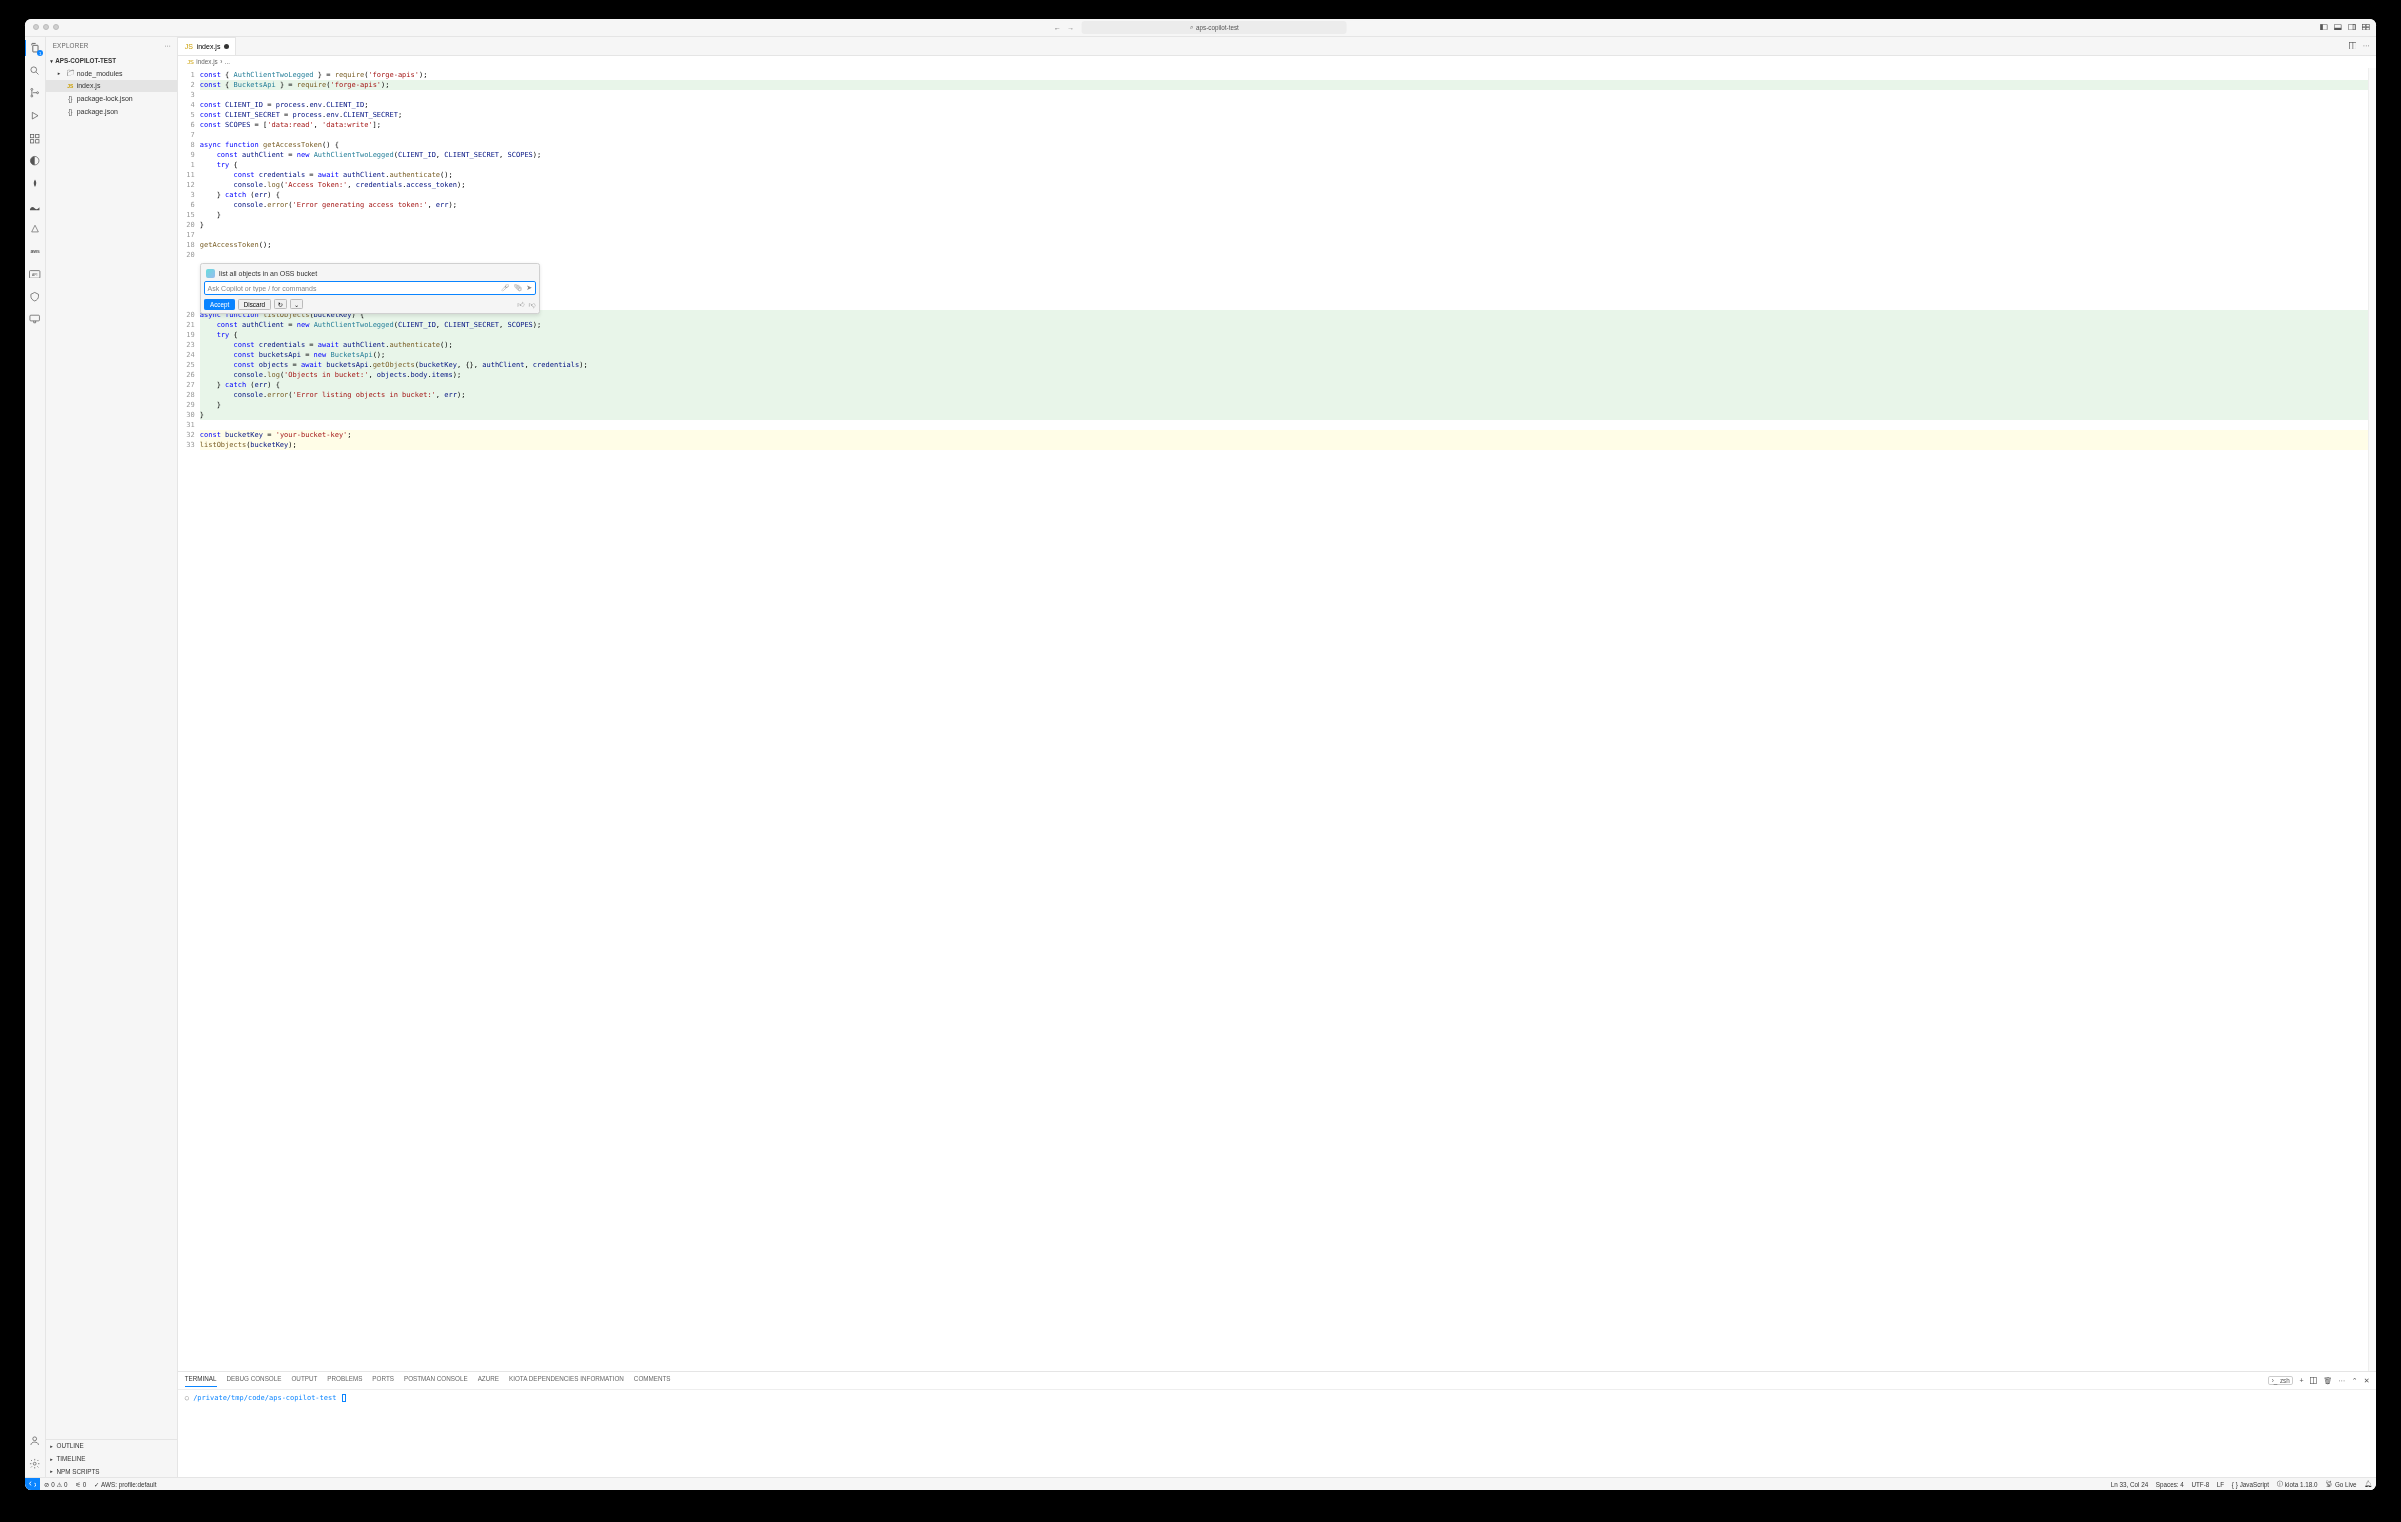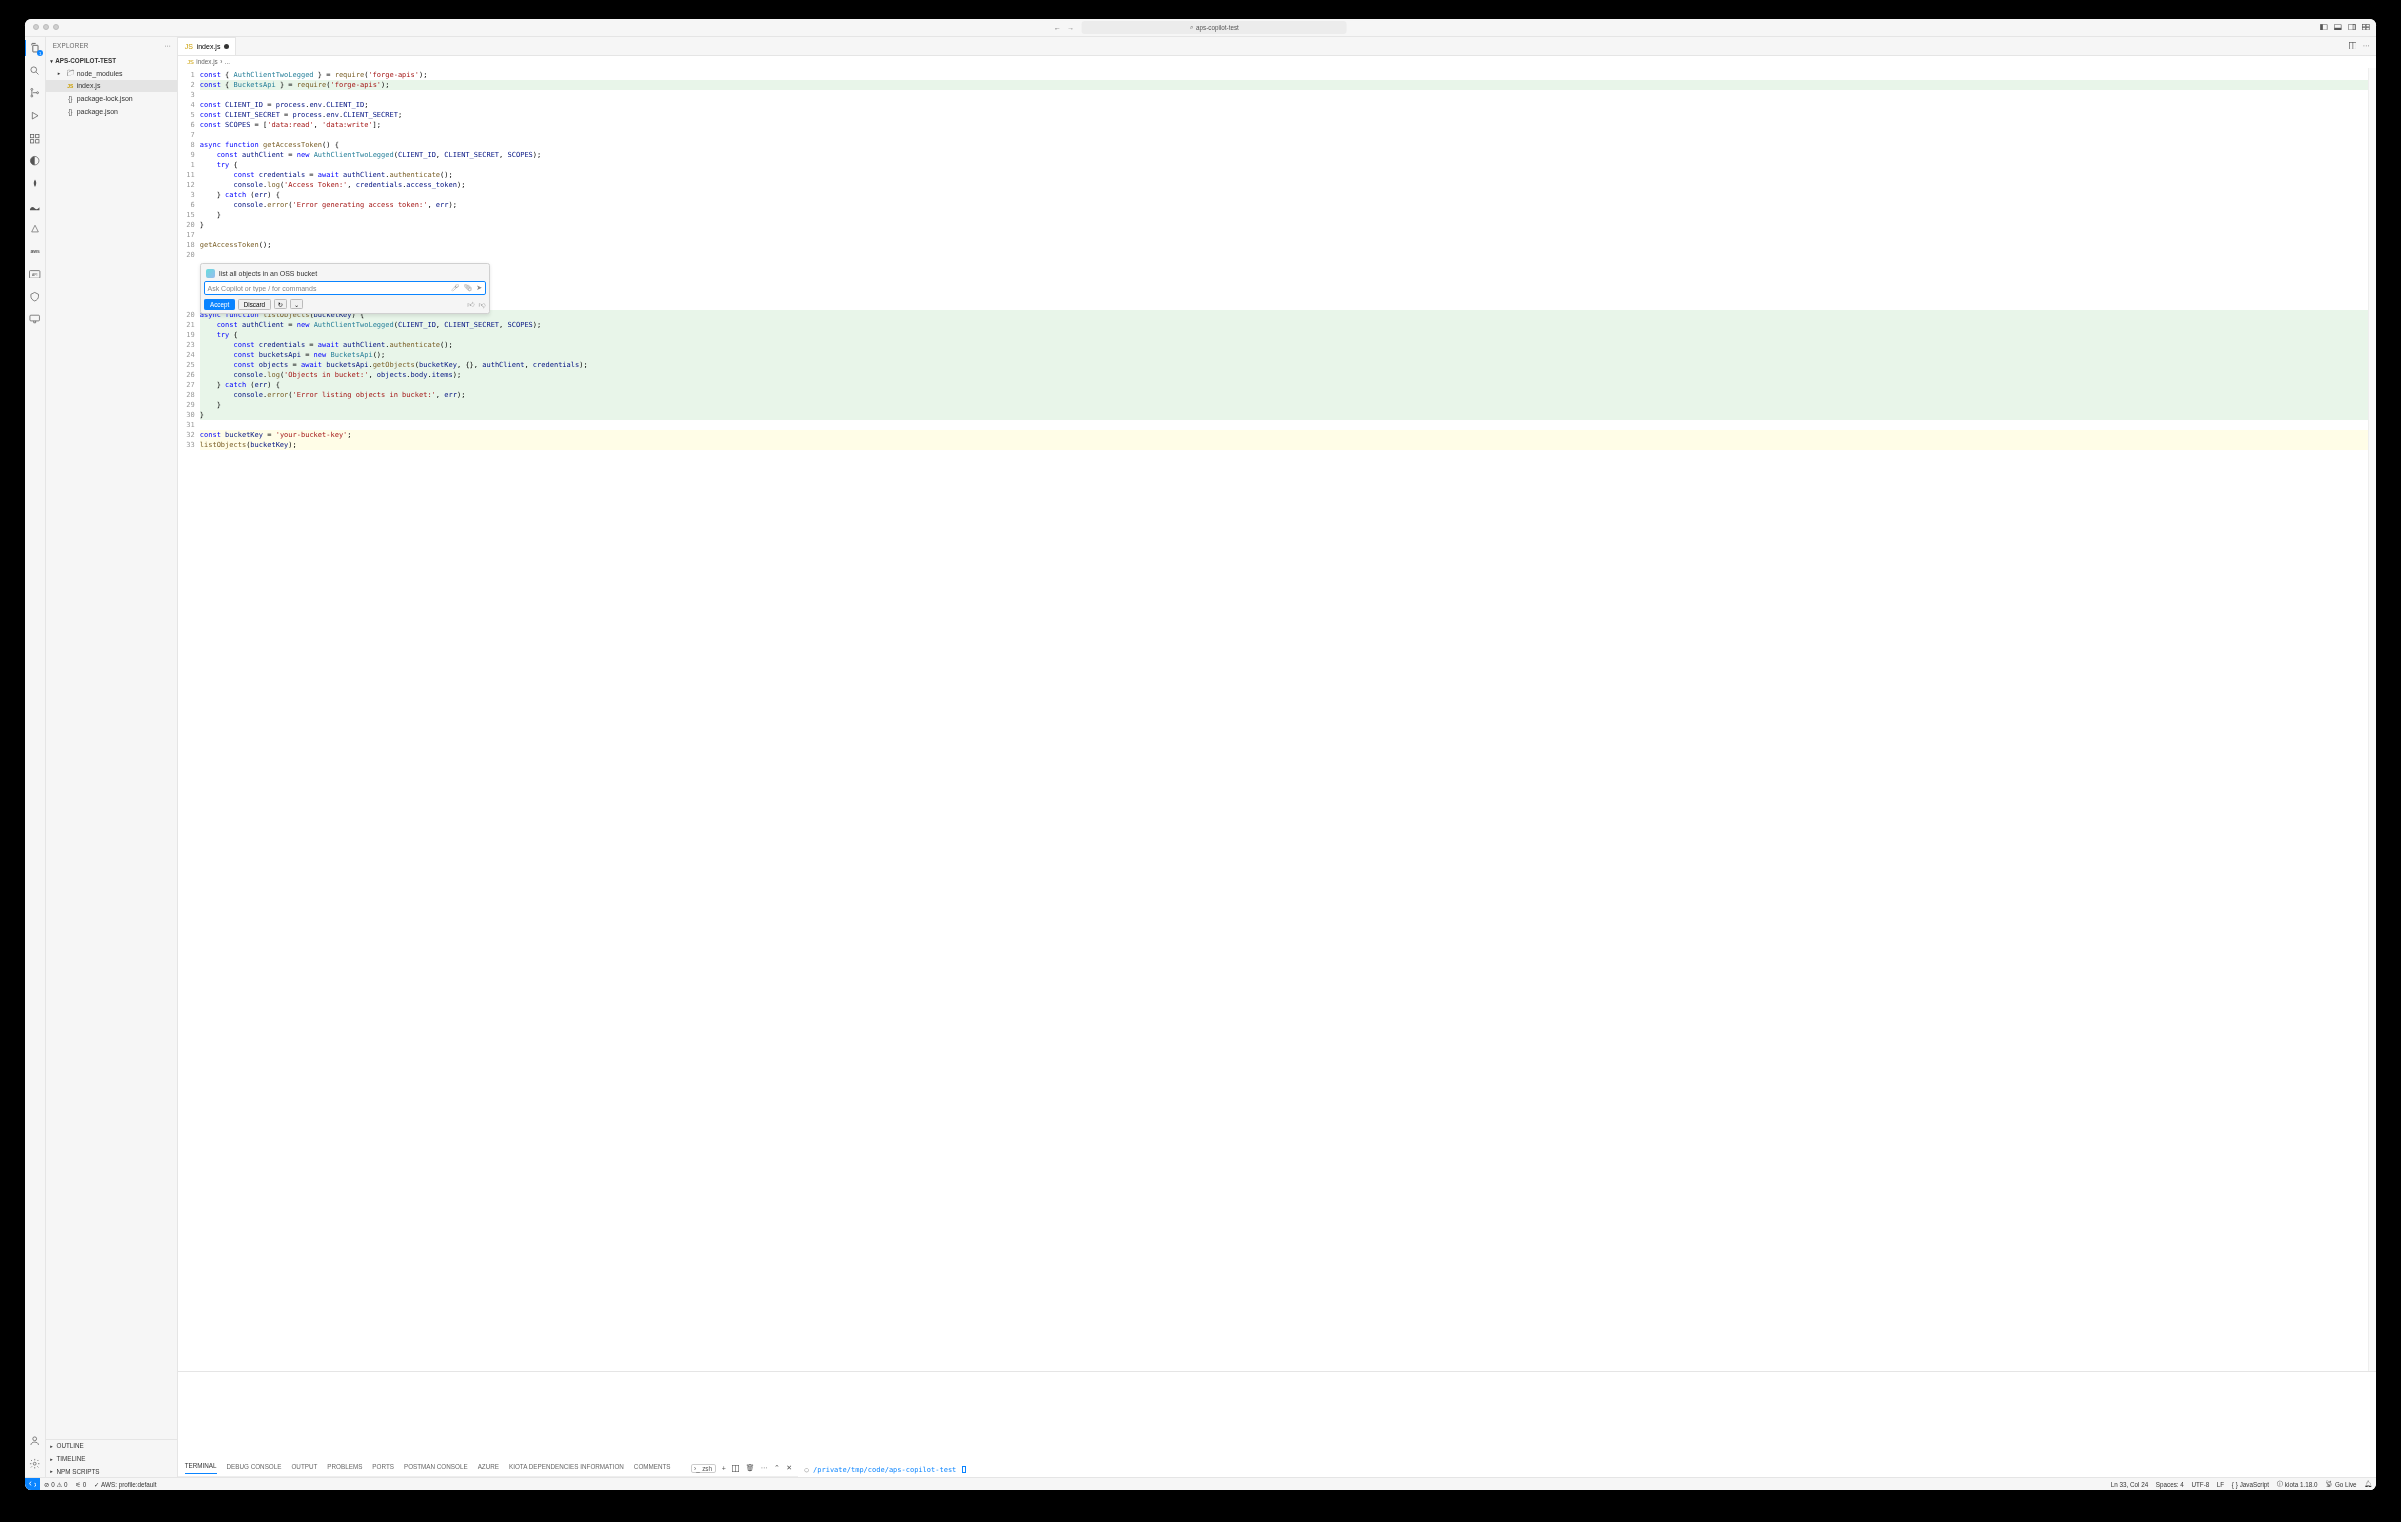--- a/index.html
+++ b/index.html
@@ -62,21 +62,21 @@
   .hl-sel { background: #fffde7; display: inline-block; min-width: 100%; }
   .kw { color: #0000ff; }
   .fn { color: #795e26; }
   .cls { color: #267f99; }
   .str { color: #a31515; }
   .var { color: #001080; }
   .param { color: #001080; }
   
   .copilot {
     position: absolute; left: 21.4px; top: 195px;
-    width: 290px;
+    width: 340px;
     background: #f5f5f5;
     border: 0.6px solid #d0d0d0;
     border-radius: 2.5px;
     box-shadow: 0 1.3px 3.8px rgba(0,0,0,.1);
     padding: 3.2px;
     font-family: -apple-system, Arial, sans-serif;
   }
   .cp-row1 { display: flex; align-items: center; gap: 3.8px; padding: 1.3px 2.5px 3.8px 2.5px; font-size: 7px; color: #333; }
   .cp-ava { width: 8.8px; height: 8.8px; border-radius: 1.9px; background: linear-gradient(135deg,#6dd,#9be); }
   .cp-input-wrap { border: 0.6px solid #0a84ff; border-radius: 1.9px; background: #fff; height: 14px; display: flex; align-items: center; padding: 0 2.5px; }
@@ -84,21 +84,21 @@
   .cp-input::placeholder { color: #888; }
   .cp-icons { display: flex; gap: 3.8px; color: #888; font-size: 7px; }
   .cp-row3 { display: flex; align-items: center; gap: 2.5px; padding-top: 3.2px; }
   .cp-btn { font-size: 6.3px; padding: 1.3px 5px; border-radius: 1.3px; border: 0.6px solid #bbb; background: #f0f0f0; cursor: pointer; }
   .cp-btn.primary { background: #0a84ff; color: #fff; border-color: #0a84ff; }
   .cp-small { font-size: 6.3px; padding: 0.6px 3.2px; border: 0.6px solid #bbb; border-radius: 1.3px; background: #f0f0f0; cursor: pointer; }
   .cp-right { margin-left: auto; display: flex; gap: 3.8px; color: #888; font-size: 7px; }
   
   .minimap { position: absolute; right: 0; top: 0; width: 7.6px; height: 100%; background: #fafafa; border-left: 0.6px solid #eee; }
   
-  .panel { height: 106px; border-top: 0.6px solid #e5e5e5; background: #fff; display: flex; flex-direction: row; align-items: flex-end; }
+  .panel { height: 106px; border-top: 0.6px solid #e5e5e5; background: #fff; display: flex; flex-direction: column; }
   .ptabs { height: 17.7px; display: flex; align-items: center; padding: 0 6.3px; gap: 10px; font-size: 6.3px; color: #666; border-bottom: 0.6px solid #eee; }
   .ptab { cursor: pointer; padding-bottom: 3.8px; }
   .ptab.active { color: #333; border-bottom: 0.6px solid #0a84ff; }
   .ptabs .pspacer { flex: 1; }
   .ptabs .pright { display: flex; gap: 6.3px; align-items: center; color: #555; font-size: 7px; }
   .pright .zsh { display: flex; align-items: center; gap: 2.5px; border: 0.6px solid #ccc; border-radius: 1.9px; padding: 0 2.5px; font-size: 6.3px; }
   .term { flex: 1; padding: 3.8px 6.3px; font-family: ui-monospace, Menlo, monospace; font-size: 7px; color: #333; }
   .term .prompt { color: #888; }
   .term .path { color: #0a84ff; }
   .term .cursor { display: inline-block; width: 3.8px; height: 7.6px; border: 0.6px solid #0a84ff; margin-left: 1.3px; vertical-align: middle; }

